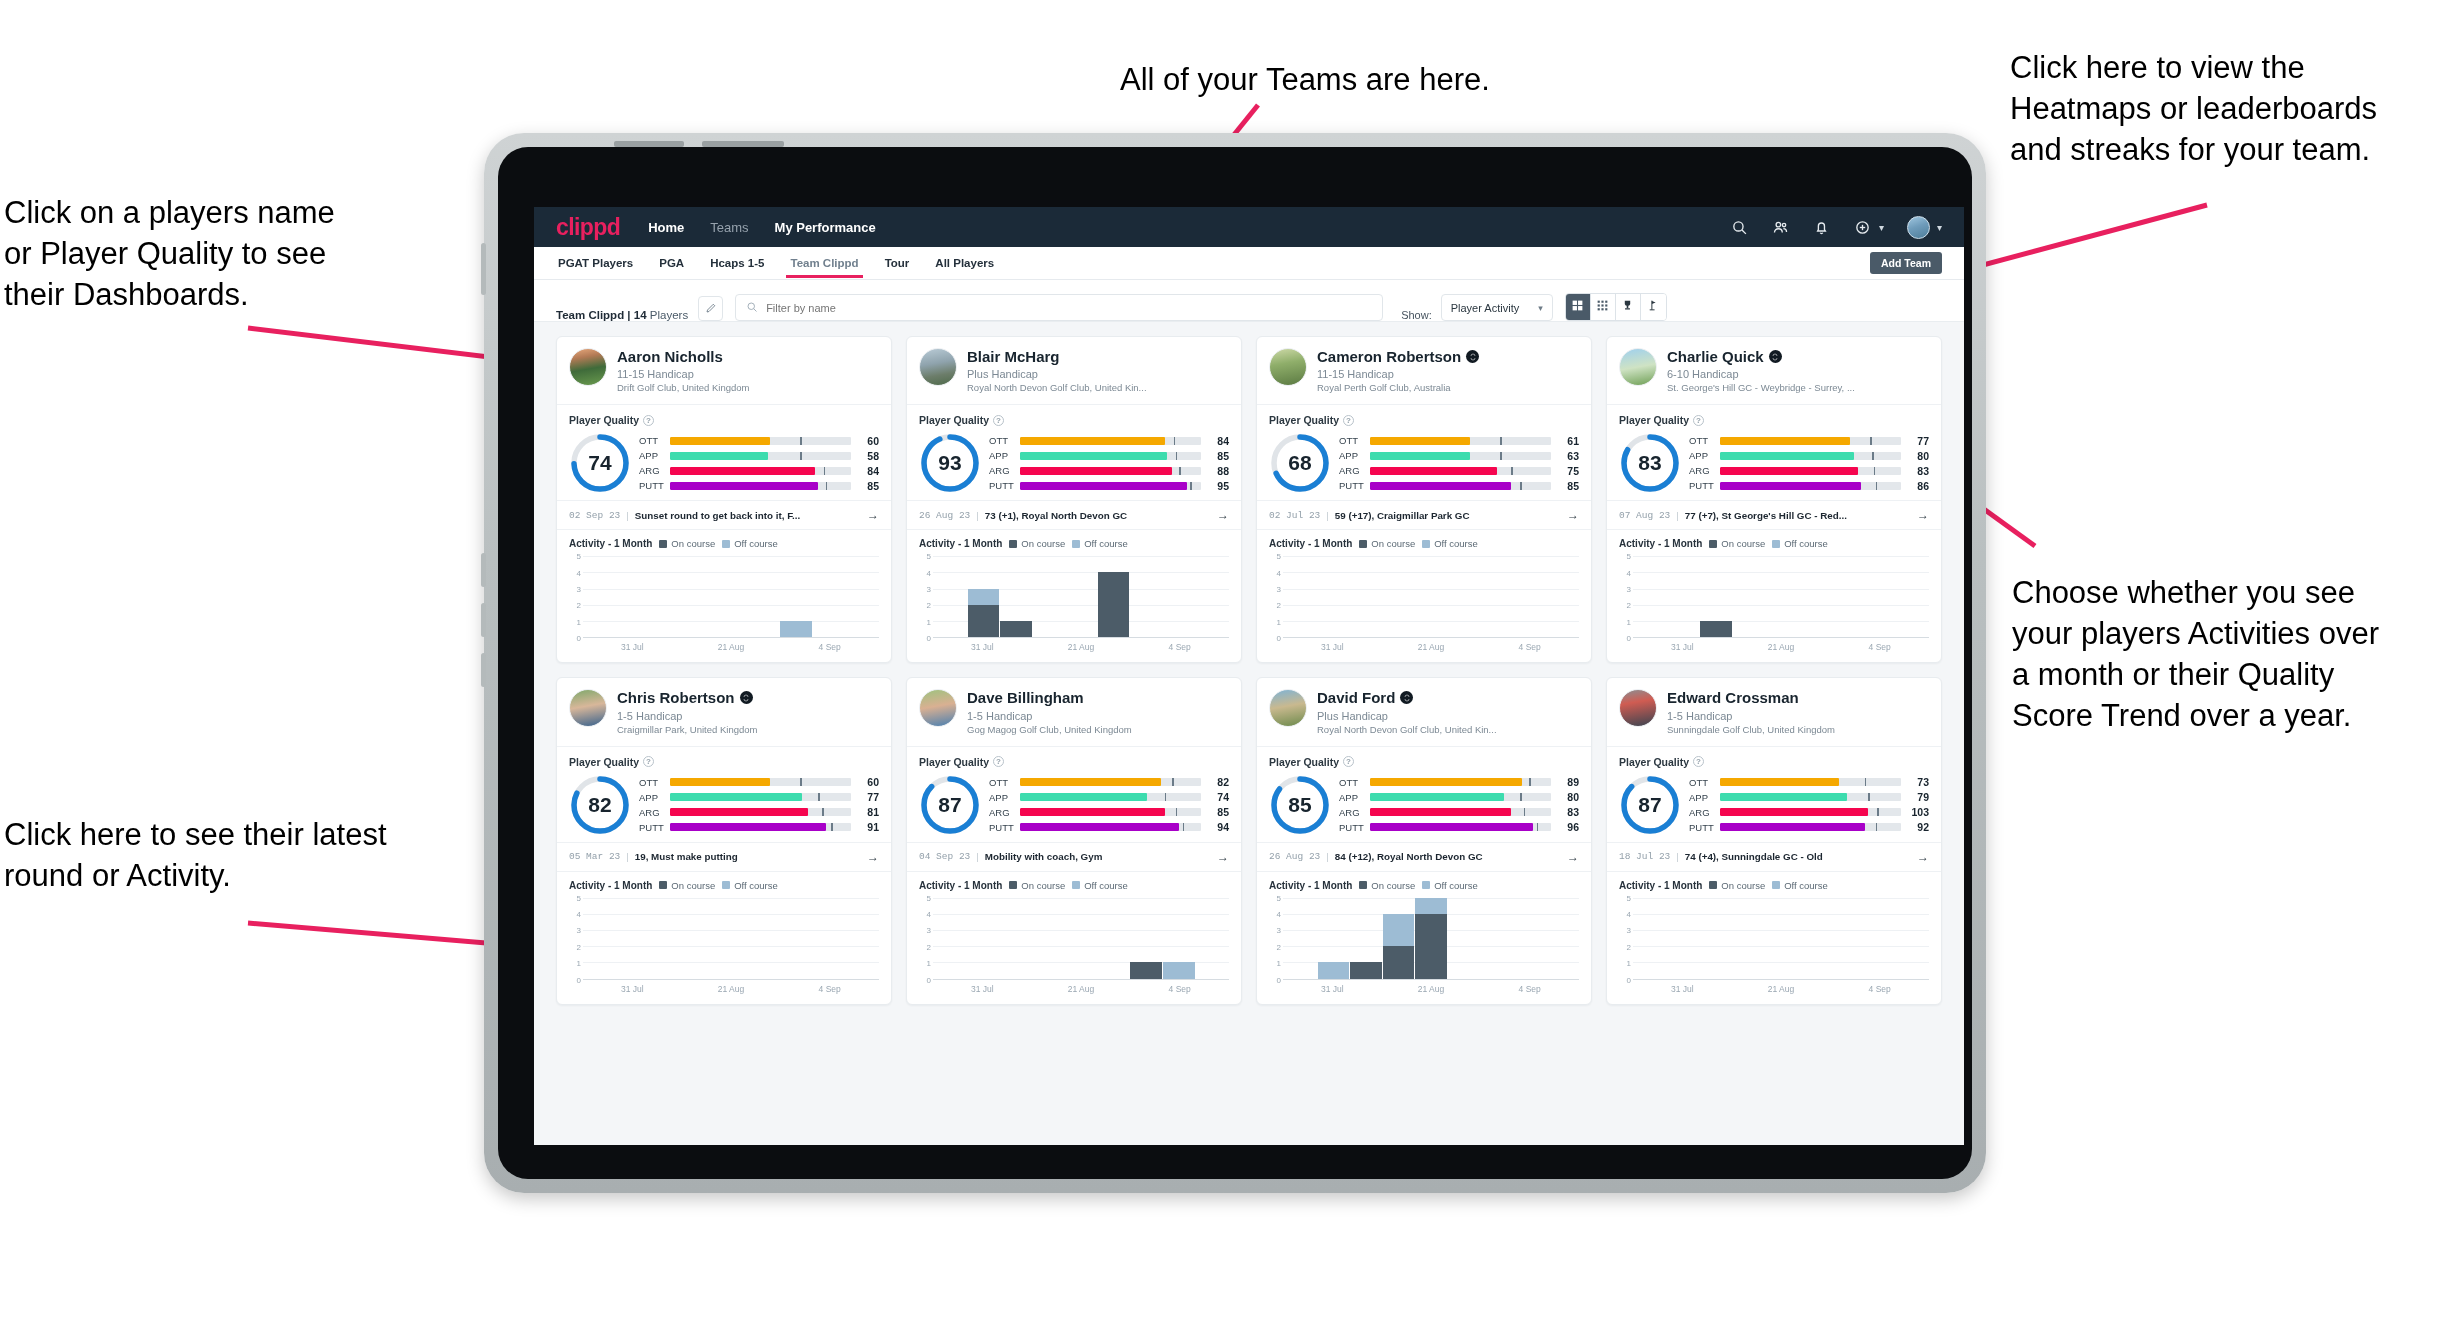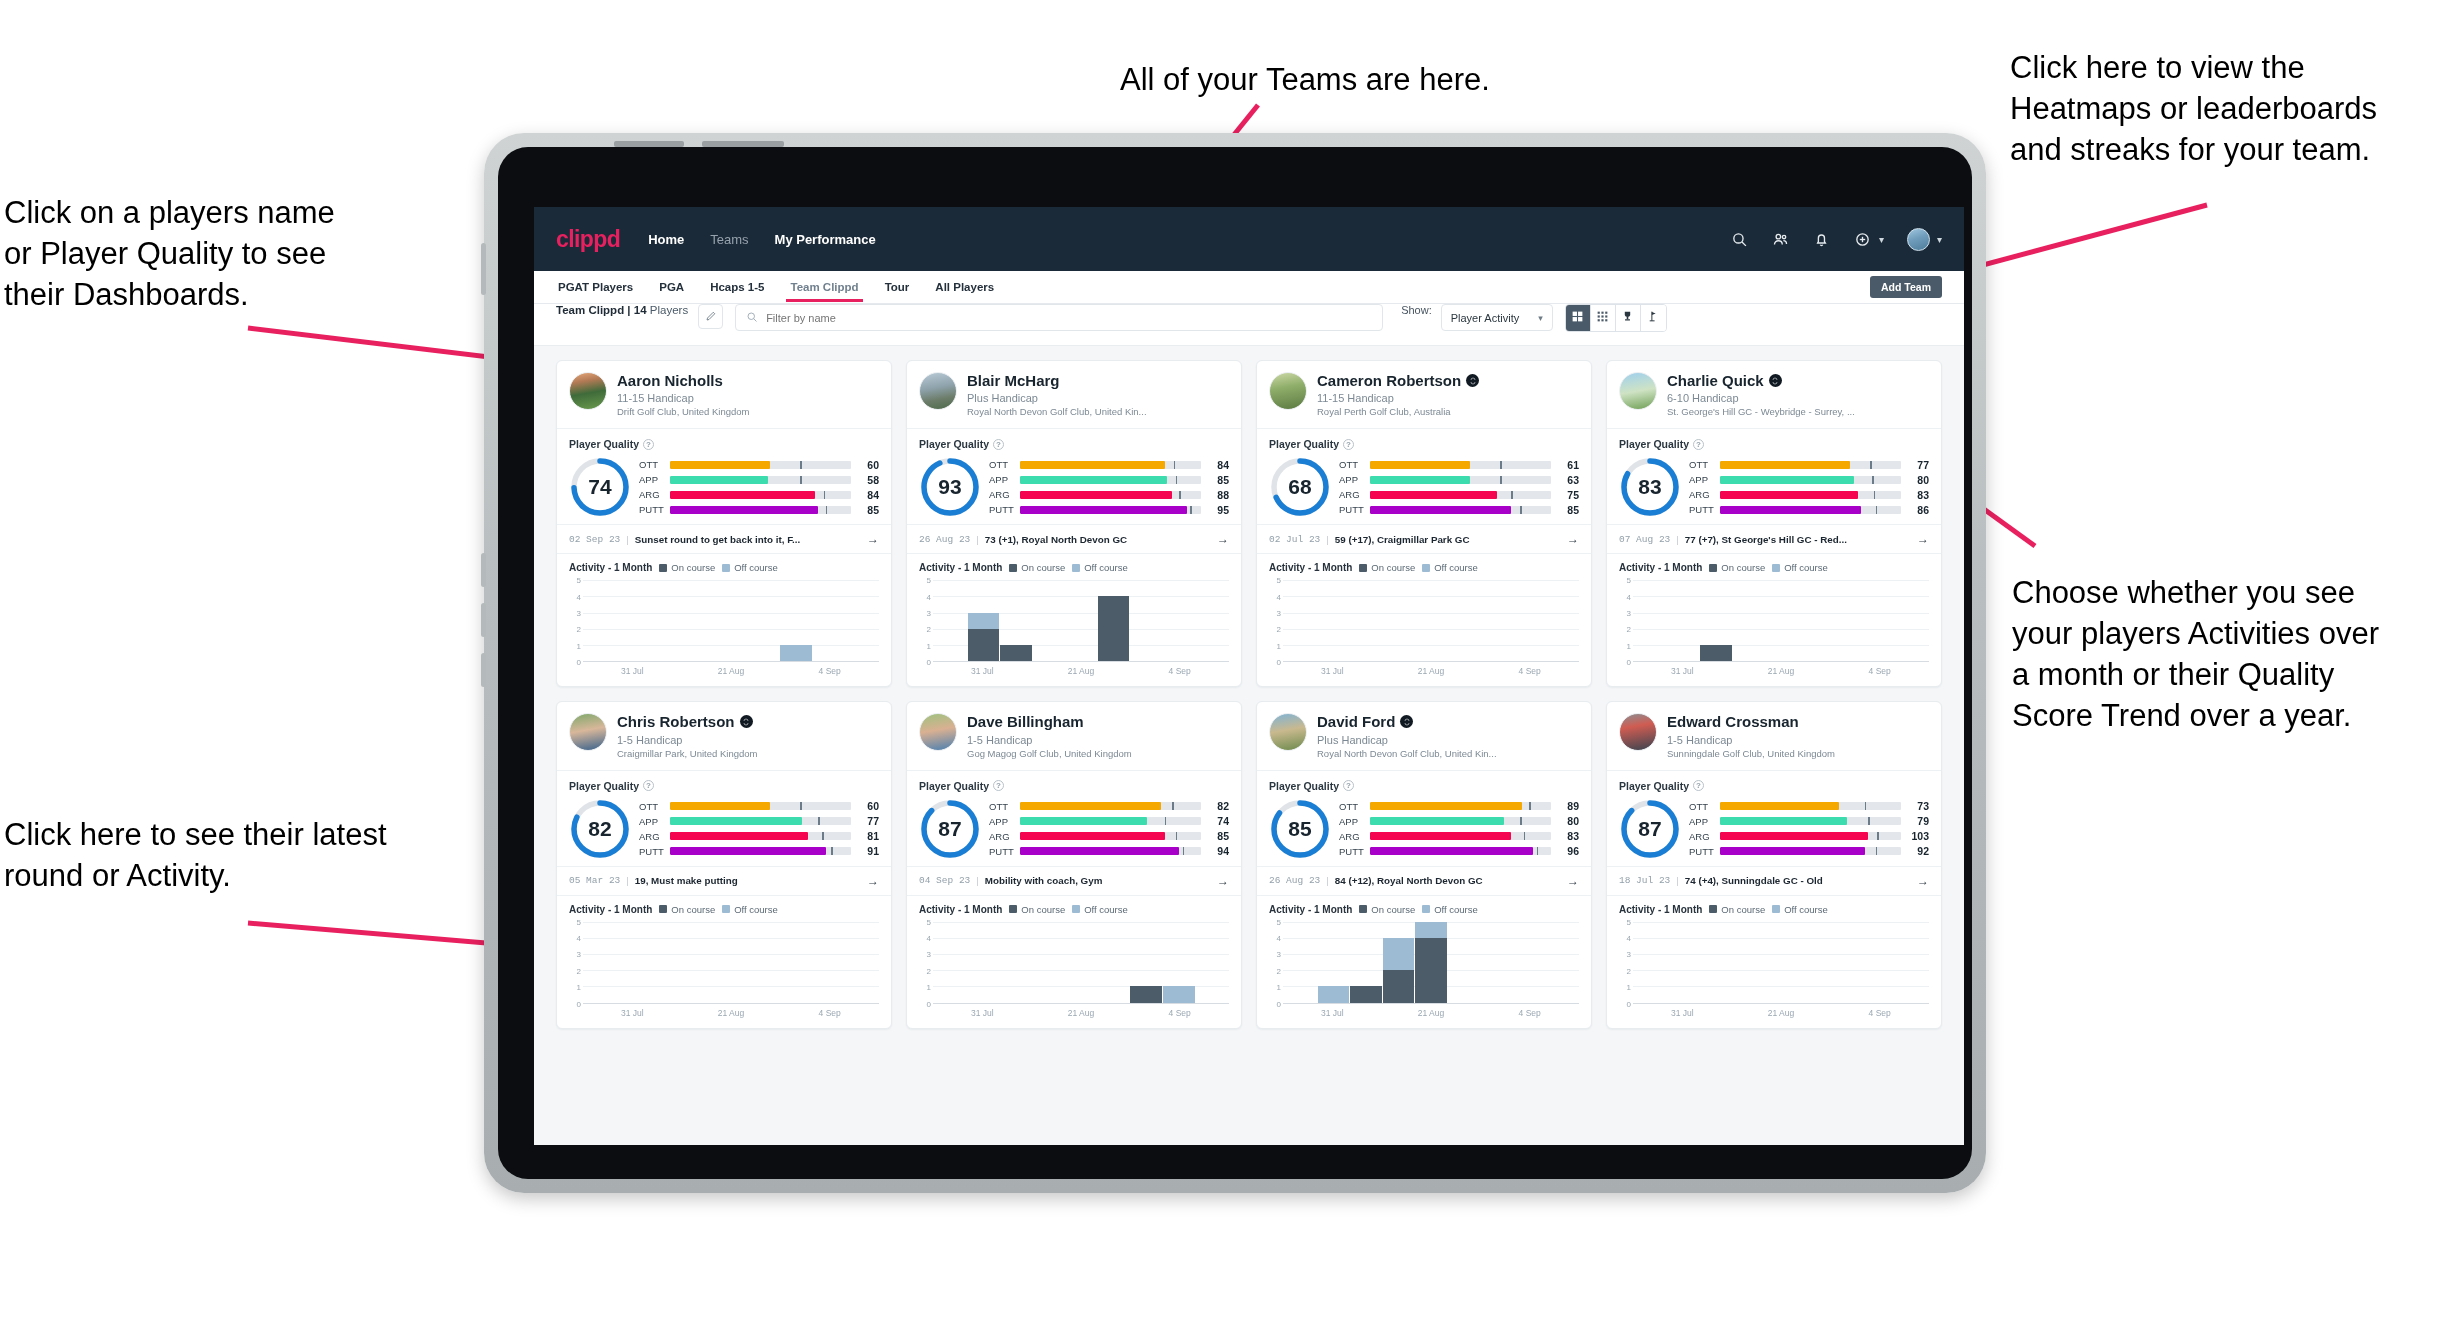--- a/index.html
+++ b/index.html
@@ -53,21 +53,21 @@
   .btn-top.a { left: 130px; width: 70px; }
   .btn-top.b { left: 218px; width: 82px; }
   .btn-side { position: absolute; left: -3px; background: #b4babb; border-radius: 3px; width: 5px; }
   .btn-side.s1 { top: 110px; height: 52px; }
   .btn-side.s2 { top: 420px; height: 34px; }
   .btn-side.s3 { top: 470px; height: 34px; }
   .btn-side.s4 { top: 520px; height: 34px; }
 
   
   .topnav {
-    height: 64px; background: #1b2a38;
+    height: 40px; background: #1b2a38;
     display: flex; align-items: center; padding: 0 22px; gap: 0;
   }
   .logo { color: #e8205f; font-size: 23px; font-weight: 700; letter-spacing: -.6px; margin-right: 28px; }
   .navlink { color: #ffffff; font-size: 13px; font-weight: 600; margin-right: 26px; }
   .navlink.dim { color: #96a2ad; font-weight: 500; }
   .nav-right { margin-left: auto; display: flex; align-items: center; gap: 23px; }
   .nicon { width: 18px; height: 18px; color: #e6ebef; display: flex; align-items: center; justify-content: center; }
   .nicon svg { width: 17px; height: 17px; stroke: #e6ebef; fill: none; stroke-width: 1.9; }
   .chev { font-size: 10px; color: #cfd8df; margin-left: -16px; }
   .avatar-nav {
@@ -87,21 +87,21 @@
     content:""; position: absolute; left: -4px; right: -4px; bottom: 0; height: 2.5px; background: #e8205f;
   }
   .add-team {
     position: absolute; right: 22px; top: 5px;
     background: #4a5a68; color: #fff; font-size: 10.5px; font-weight: 600;
     padding: 5px 11px; border-radius: 3px;
   }
 
   
   .filterrow {
-    height: 42px; background: #ffffff; display: flex; align-items: flex-start;
+    height: 42px; background: #ffffff; display: flex; align-items: flex-end;
     padding: 0 22px; gap: 0; border-bottom: 1px solid #e9edf0;
   }
   .team-label { font-size: 11.5px; color: #1f2b36; font-weight: 700; white-space: nowrap; }
   .team-label .light { font-weight: 400; color: #4a5a68; }
   .pencil-btn {
     width: 25px; height: 25px; margin-left: 10px; margin-right: 12px;
     border: 1px solid #e1e6ea; border-radius: 4px;
     display: flex; align-items: center; justify-content: center;
   }
   .pencil-btn svg { width: 12px; height: 12px; stroke: #5e6e7c; fill: none; stroke-width: 1.6; }

